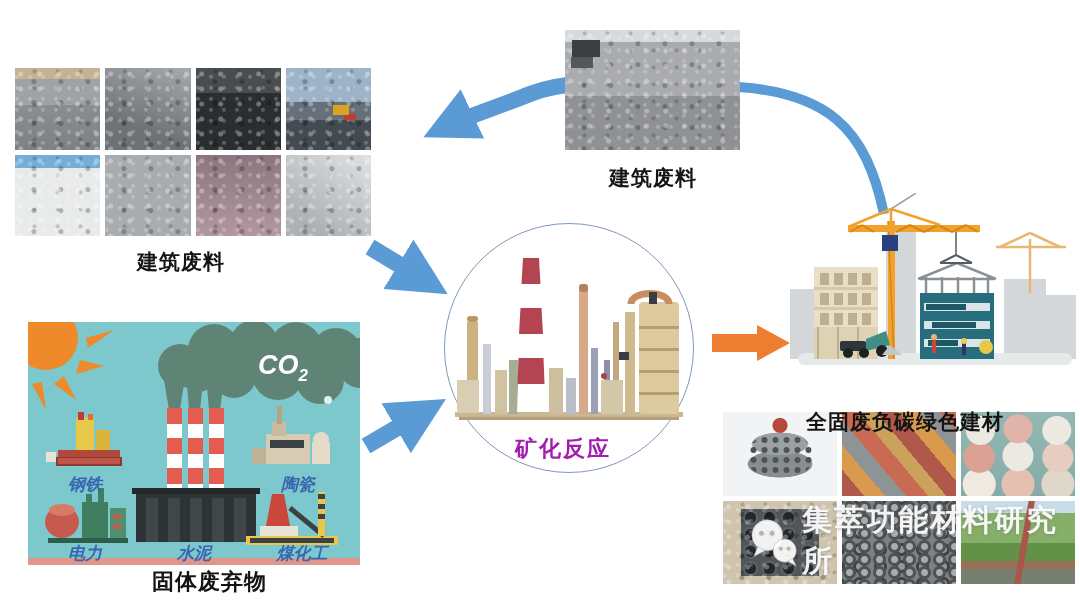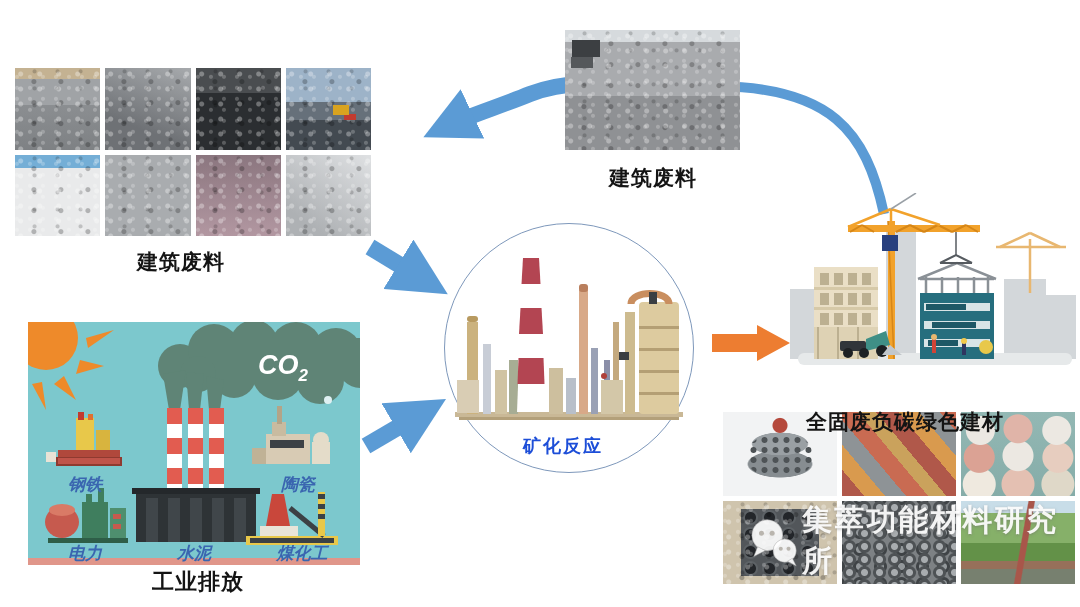--- a/index.html
+++ b/index.html
@@ -69,21 +69,21 @@
     radial-gradient(circle,#93989b 0 3px,#3f4346 4px 6px,transparent 7px);
     background-size:15px 13px,21px 17px;background-position:0 0,7px 6px;}
   .g6{background:
     linear-gradient(100deg, transparent 52%, #a8564a 53% 57%, transparent 58%),
     linear-gradient(180deg,#c8dde8 0 14%,#86b069 14% 50%,#639148 50% 72%,#97705a 72% 82%,#77806f 82% 100%);}
 
   
   .circle{position:absolute;left:444px;top:223px;width:248px;height:248px;border-radius:50%;
     border:1.5px solid #7e98bb;background:#ffffff;z-index:1;}
   .circle .lbl-react{position:absolute;left:0;right:12px;top:210px;text-align:center;
-    font-weight:bold;font-size:18px;color:#1d4ed8;letter-spacing:2px;}
+    font-weight:bold;font-size:22px;color:#a21caf;letter-spacing:2px;}
   .plant-svg{position:absolute;left:8px;top:28px;}
 
   
   .arrows{position:absolute;left:0;top:0;z-index:2;}
 
   
   .emissions{position:absolute;left:28px;top:322px;width:328px;height:243px;z-index:3;font-style:italic;}
 
   
   .site{position:absolute;left:790px;top:193px;width:290px;height:182px;z-index:3;}
@@ -270,21 +270,21 @@
         <rect x="290" y="192" width="7" height="5" fill="#3c4145"></rect>
       </g>
 
       <text x="57" y="168" font-size="17" font-weight="bold" fill="#3a66b0" text-anchor="middle">钢铁</text>
       <text x="270" y="168" font-size="17" font-weight="bold" fill="#3a66b0" text-anchor="middle">陶瓷</text>
       <text x="57" y="237" font-size="17" font-weight="bold" fill="#3a66b0" text-anchor="middle">电力</text>
       <text x="166" y="237" font-size="17" font-weight="bold" fill="#3a66b0" text-anchor="middle">水泥</text>
       <text x="274" y="237" font-size="17" font-weight="bold" fill="#3a66b0" text-anchor="middle">煤化工</text>
     </svg>
   </div>
-  <div class="lbl" style="left:152px;top:567px;font-size:22px;">工业排放</div>
+  <div class="lbl" style="left:152px;top:567px;font-size:22px;">固体废弃物</div>
 
   <div class="site">
     <svg width="290" height="182" viewBox="0 0 290 182">
 
       <g fill="#d3d7da">
         <rect x="0" y="96" width="24" height="70"></rect>
         <rect x="96" y="32" width="30" height="134"></rect>
         <rect x="214" y="86" width="42" height="80"></rect>
         <rect x="254" y="102" width="32" height="64"></rect>
       </g>

